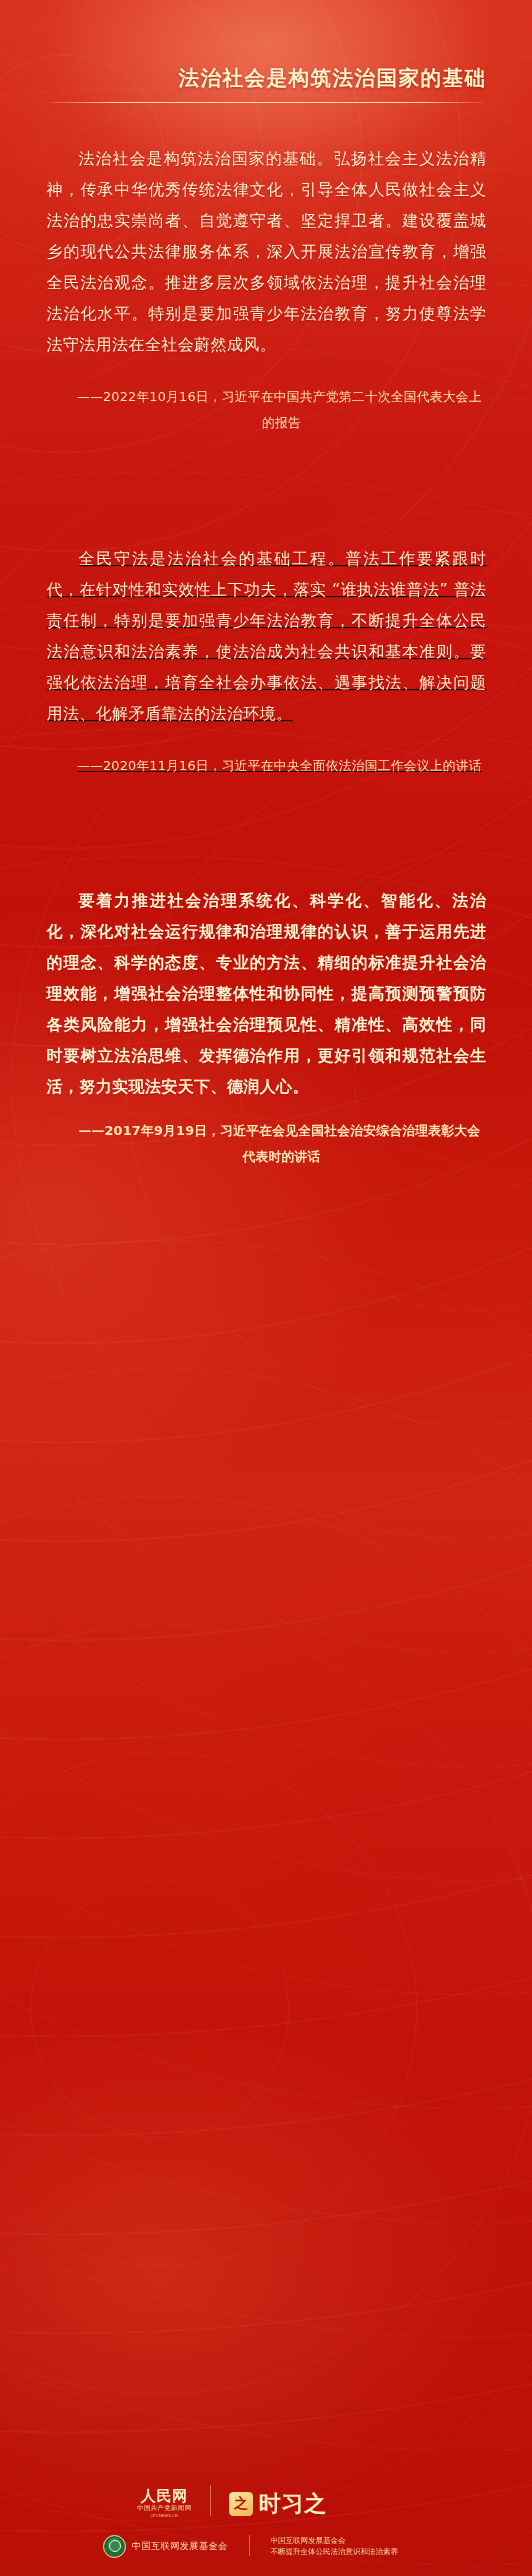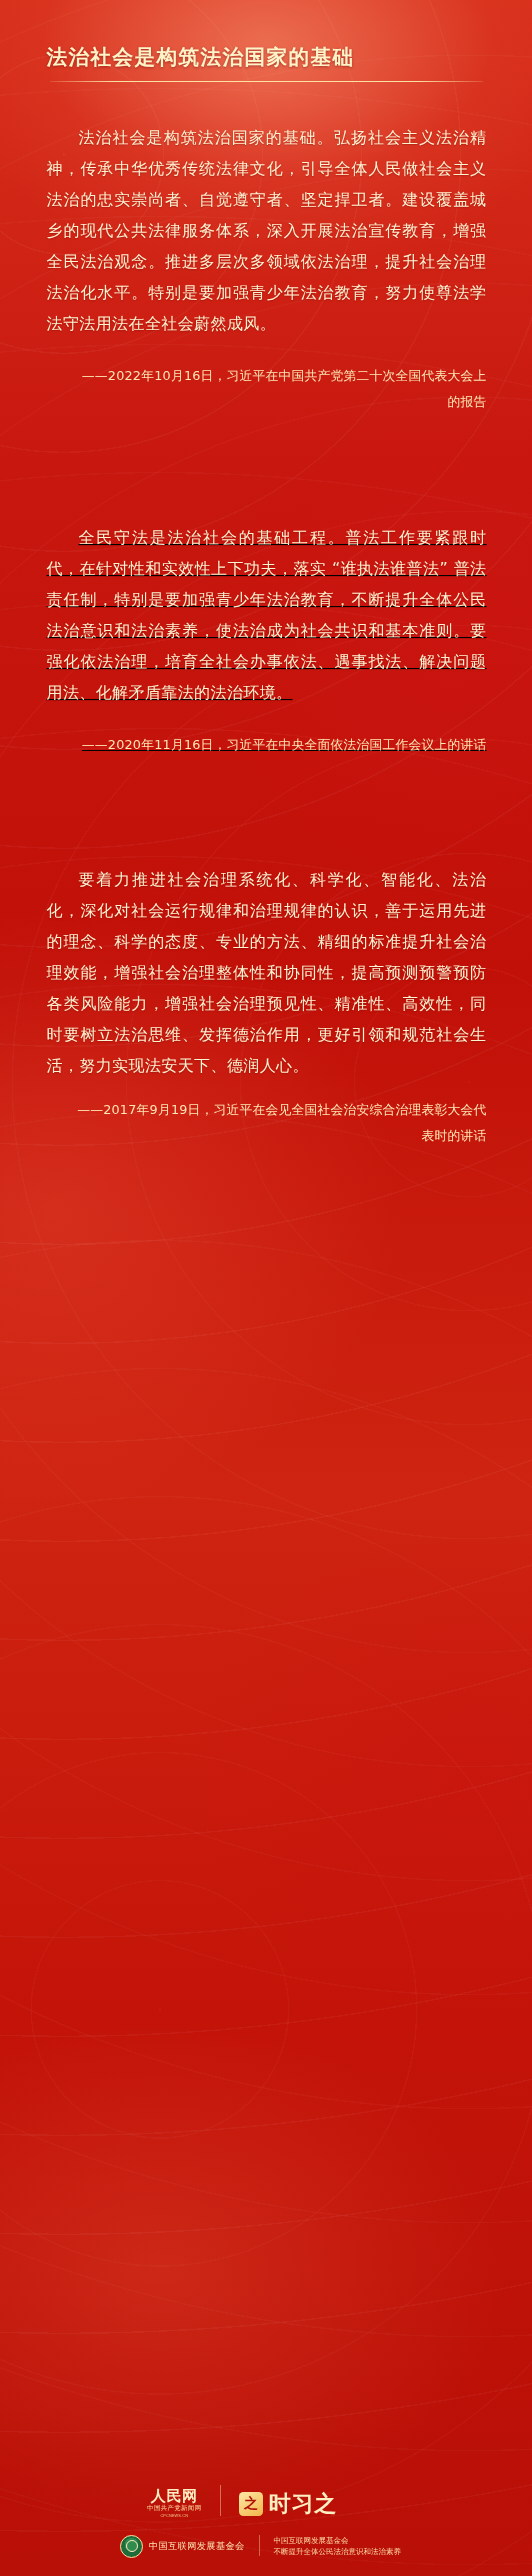--- a/index.html
+++ b/index.html
@@ -39,23 +39,23 @@
     left: 0; top: 0;
     width: 533px; height: 369px;
     background: radial-gradient(ellipse 298px 185px at 50% 43px, rgba(255,190,150,0.35), rgba(255,190,150,0) 75%);
     pointer-events: none;
   }
 
   
   .title-wrap {
     position: relative;
     margin: 0 auto;
-    padding-top: 43px;
+    padding-top: 64px;
     width: 440px;
-    text-align: left;
+    text-align: right;
   }
   .title {
     display: inline-block;
     font-family: "DejaVu Sans", "Liberation Sans", sans-serif;
     font-size: 20.6px;
     font-weight: bold;
     letter-spacing: 1.4px;
     color: #fff3c8;
     text-shadow: 0 1.4px 2.8px rgba(90,0,0,0.45);
     padding-bottom: 10px;
@@ -84,30 +84,30 @@
     text-align: justify;
     text-indent: 32px;
     letter-spacing: 0.4px;
     text-shadow: 0 0.7px 1.4px rgba(110,0,0,0.35);
   }
   .quote-source {
     font-family: "DejaVu Sans", "Liberation Sans", sans-serif;
     font-size: 12.8px;
     line-height: 25.6px;
     color: #ffe7b4;
-    text-align: right;
+    text-align: center;
     padding-left: 30px;
     text-indent: -4.3px;
     letter-spacing: 0.2px;
   }
 
   
   .footer {
     position: absolute;
-    left: 12px;
+    left: 2px;
     bottom: 0;
     width: 460px;
     padding-bottom: 18.5px;
   }
   .logos {
     display: flex;
     align-items: flex-end;
     justify-content: center;
     gap: 18.5px;
     padding-bottom: 15.6px;
@@ -166,21 +166,21 @@
     font-family: "DejaVu Sans", "Liberation Sans", sans-serif;
     font-size: 22px;
     font-weight: bold;
     color: #ffeec2;
     letter-spacing: 0.7px;
   }
   .credits {
     display: flex;
     align-items: flex-start;
     justify-content: center;
-    gap: 14px;
+    gap: 21px;
     margin-left: 37px;
   }
   .credit-left {
     display: flex;
     align-items: center;
     gap: 5.7px;
   }
   .credit-emblem {
     width: 21px;
     height: 21px;
@@ -234,21 +234,21 @@
     <div class="quote-block" style="margin-top:40px;">
       <div class="quote-text">法治社会是构筑法治国家的基础。弘扬社会主义法治精神，传承中华优秀传统法律文化，引导全体人民做社会主义法治的忠实崇尚者、自觉遵守者、坚定捍卫者。建设覆盖城乡的现代公共法律服务体系，深入开展法治宣传教育，增强全民法治观念。推进多层次多领域依法治理，提升社会治理法治化水平。特别是要加强青少年法治教育，努力使尊法学法守法用法在全社会蔚然成风。</div>
       <div class="quote-source" style="margin-top:24px;">——2022年10月16日，习近平在中国共产党第二十次全国代表大会上的报告</div>
     </div>
 
     <div class="quote-block" style="margin-top:107px;text-decoration:underline;">
       <div class="quote-text">全民守法是法治社会的基础工程。普法工作要紧跟时代，在针对性和实效性上下功夫，落实 “谁执法谁普法” 普法责任制，特别是要加强青少年法治教育，不断提升全体公民法治意识和法治素养，使法治成为社会共识和基本准则。要强化依法治理，培育全社会办事依法、遇事找法、解决问题用法、化解矛盾靠法的法治环境。</div>
       <div class="quote-source" style="margin-top:24px;">——2020年11月16日，习近平在中央全面依法治国工作会议上的讲话</div>
     </div>
 
-    <div class="quote-block" style="margin-top:107px;">
+    <div class="quote-block" style="margin-top:107px;font-weight:bold;">
       <div class="quote-text">要着力推进社会治理系统化、科学化、智能化、法治化，深化对社会运行规律和治理规律的认识，善于运用先进的理念、科学的态度、专业的方法、精细的标准提升社会治理效能，增强社会治理整体性和协同性，提高预测预警预防各类风险能力，增强社会治理预见性、精准性、高效性，同时要树立法治思维、发挥德治作用，更好引领和规范社会生活，努力实现法安天下、德润人心。</div>
       <div class="quote-source" style="margin-top:16px;">——2017年9月19日，习近平在会见全国社会治安综合治理表彰大会代表时的讲话</div>
     </div>
 
   </div>
 
   <div class="footer">
     <div class="logos">
       <div class="logo-people">
         <div class="cn">人民网</div>

